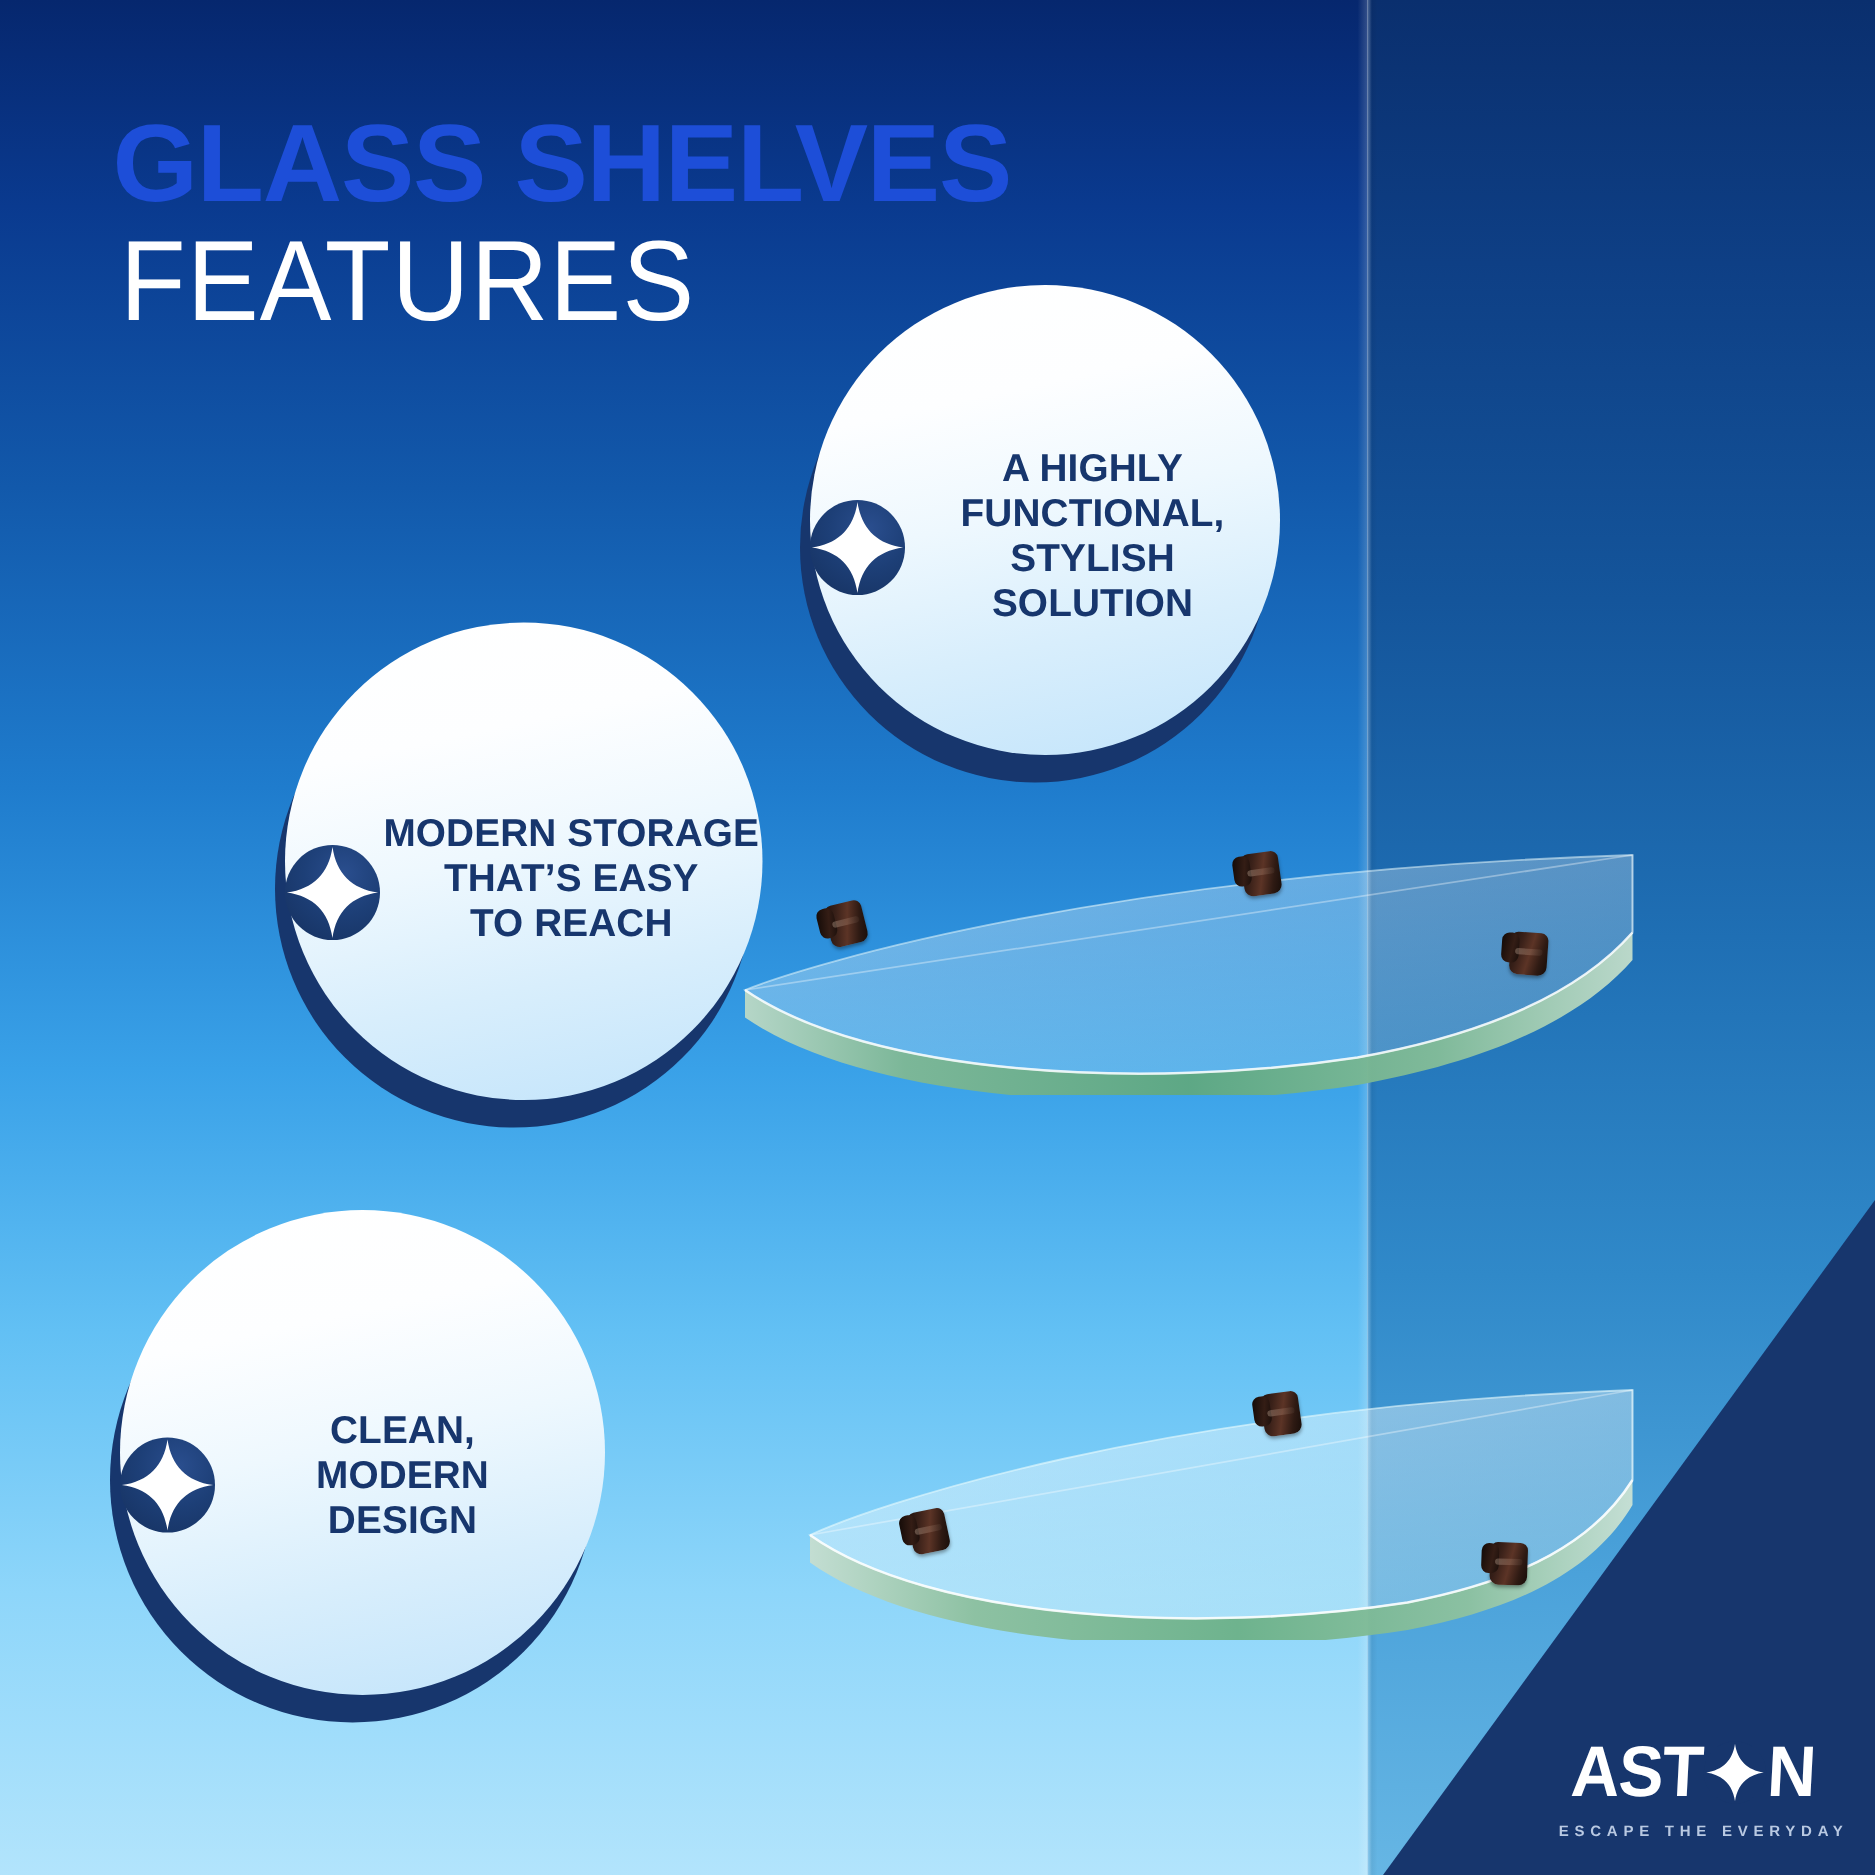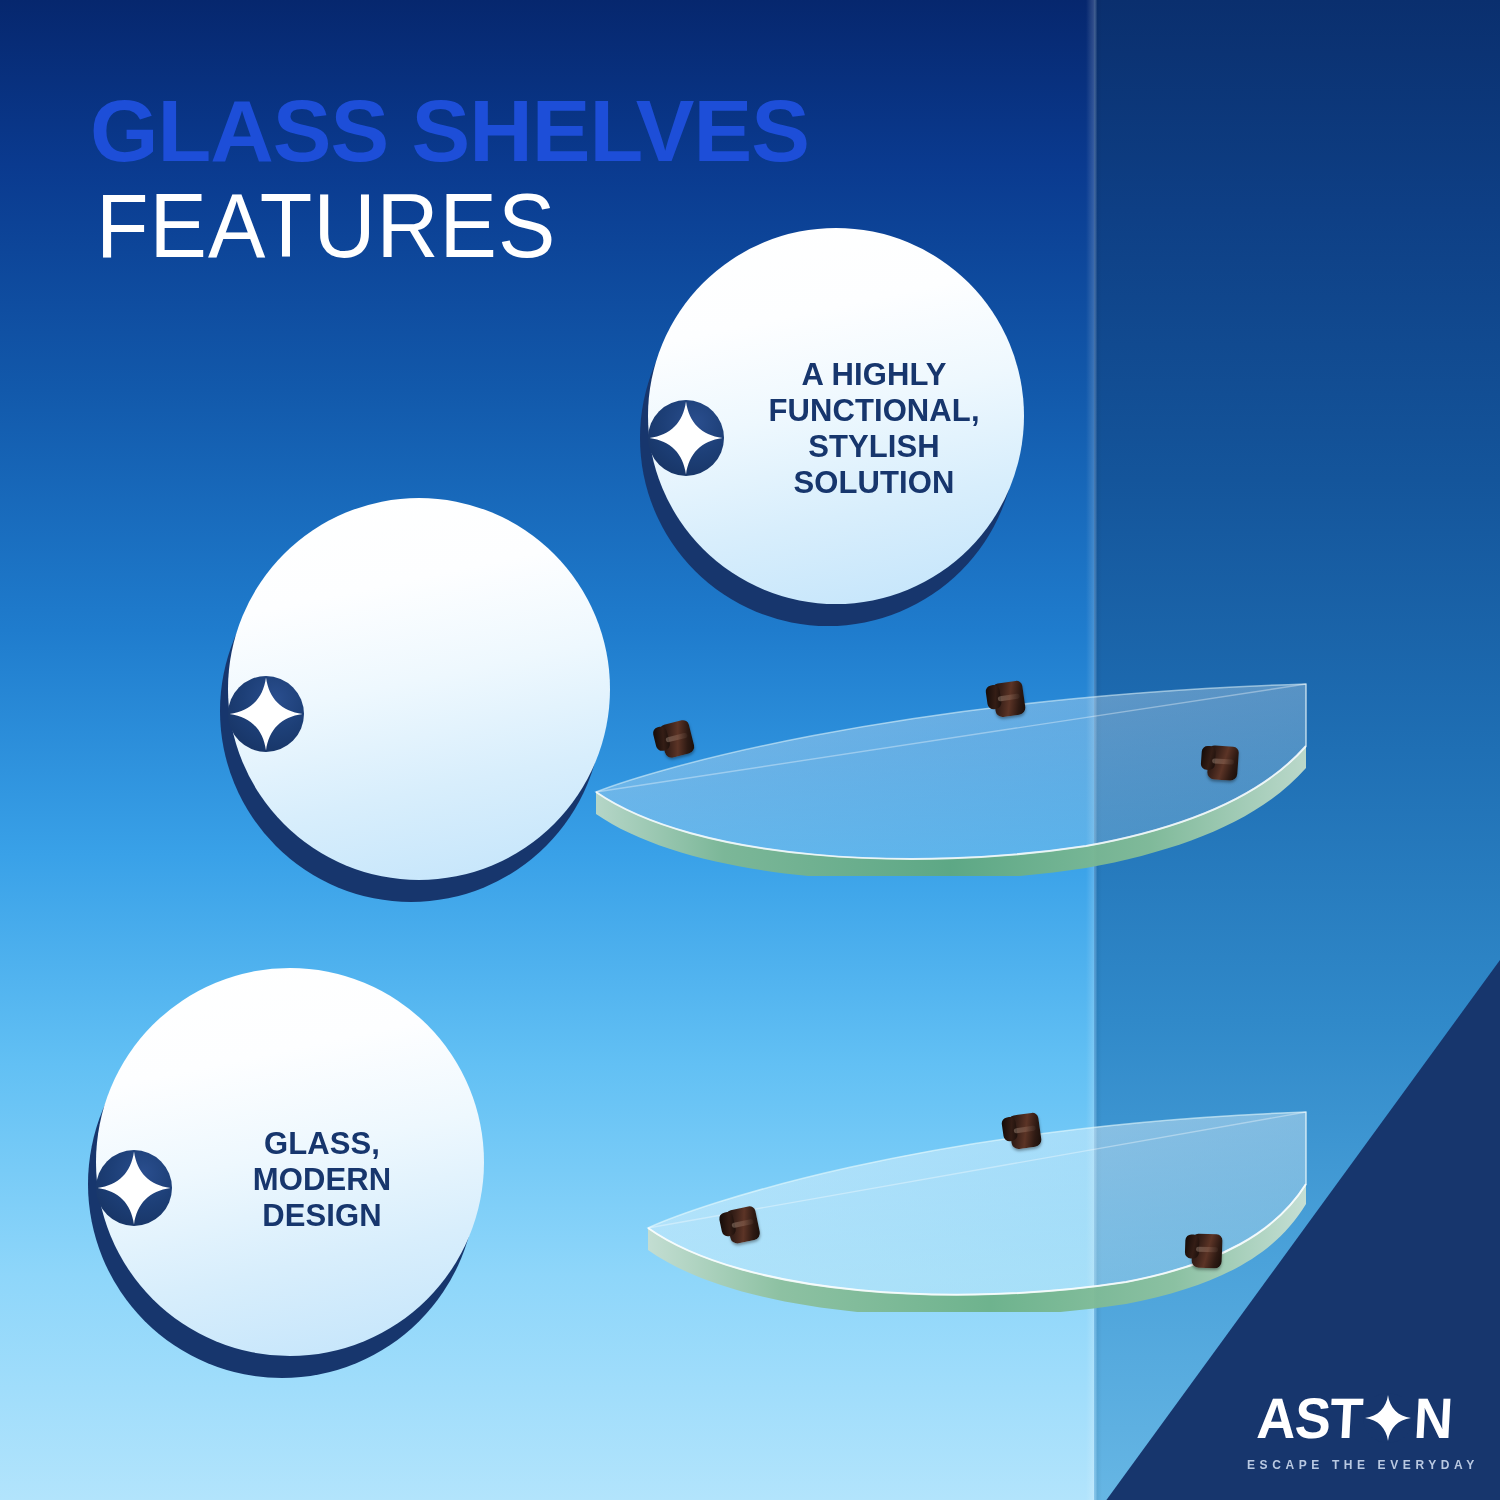--- a/index.html
+++ b/index.html
@@ -248,32 +248,35 @@
   </div>
 
   <div class="bubble" id="bubble-2">
     <div class="shadow"></div>
     <div class="disc">
       <div class="star-badge">
         <svg viewBox="0 0 100 100" aria-hidden="true">
           <path d="M50 2 C54 30 70 46 98 50 C70 54 54 70 50 98 C46 70 30 54 2 50 C30 46 46 30 50 2 Z" fill="#ffffff"></path>
         </svg>
       </div>
+      <div class="caption">MODERN STORAGE
+THAT’S EASY
+TO REACH</div>
     </div>
   </div>
 
   <div class="bubble" id="bubble-3">
     <div class="shadow"></div>
     <div class="disc">
       <div class="star-badge">
         <svg viewBox="0 0 100 100" aria-hidden="true">
           <path d="M50 2 C54 30 70 46 98 50 C70 54 54 70 50 98 C46 70 30 54 2 50 C30 46 46 30 50 2 Z" fill="#ffffff"></path>
         </svg>
       </div>
-      <div class="caption">GLASS,
+      <div class="caption">CLEAN,
 MODERN
 DESIGN</div>
     </div>
   </div>
 
   <div class="shelf" id="shelf-top">
     <div class="glass">
       <svg viewBox="0 0 726 200" preserveAspectRatio="none" aria-hidden="true">
         <defs>
           <linearGradient id="gtopface" x1="0" y1="0" x2="0.75" y2="1">

